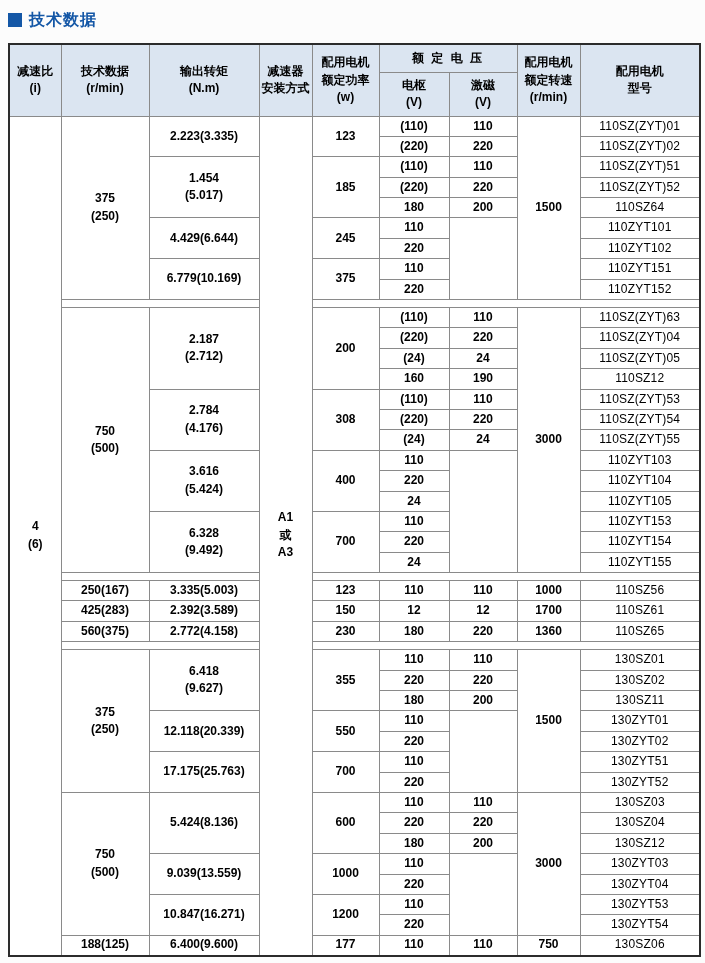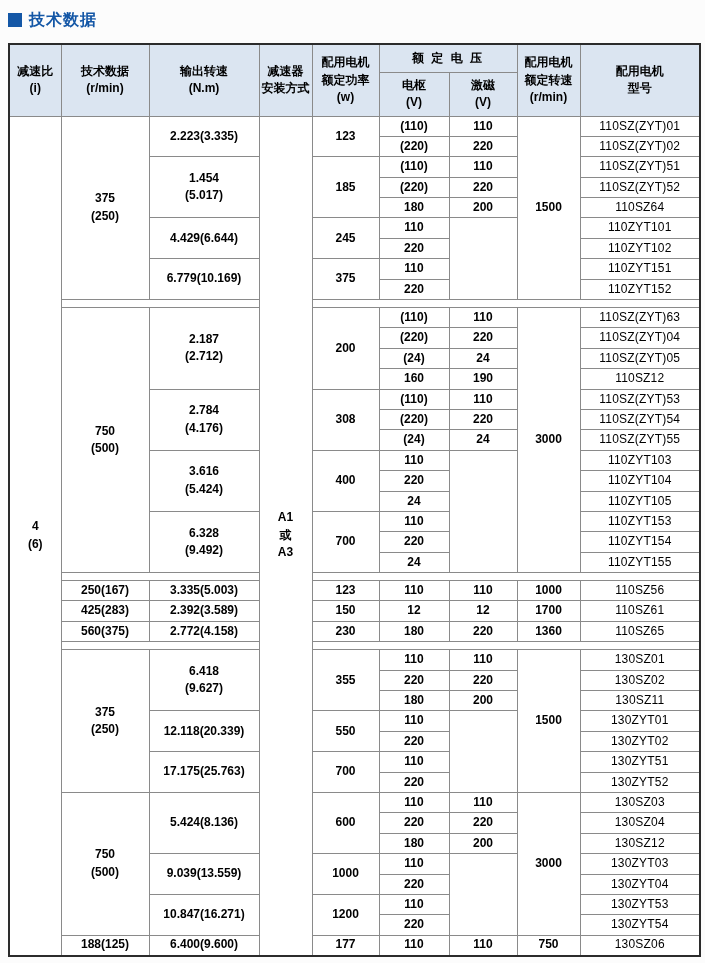--- a/index.html
+++ b/index.html
@@ -108,21 +108,21 @@
         <col style="width:68px">
           <col style="width:63px">
           <col style="width:120px">
       </colgroup>
       <thead>
         <tr class="h1">
           <th rowspan="2" class="tall">减速比
 (i)</th>
           <th rowspan="2" class="tall">技术数据
 (r/min)</th>
-          <th rowspan="2" class="tall">输出转速
+          <th rowspan="2" class="tall">输出转矩
 (N.m)</th>
           <th rowspan="2" class="tall">减速器
 安装方式</th>
           <th rowspan="2">配用电机
 额定功率
 (w)</th>
           <th colspan="2" class="vgroup">额 定 电 压</th>
           <th rowspan="2">配用电机
 额定转速
 (r/min)</th>

